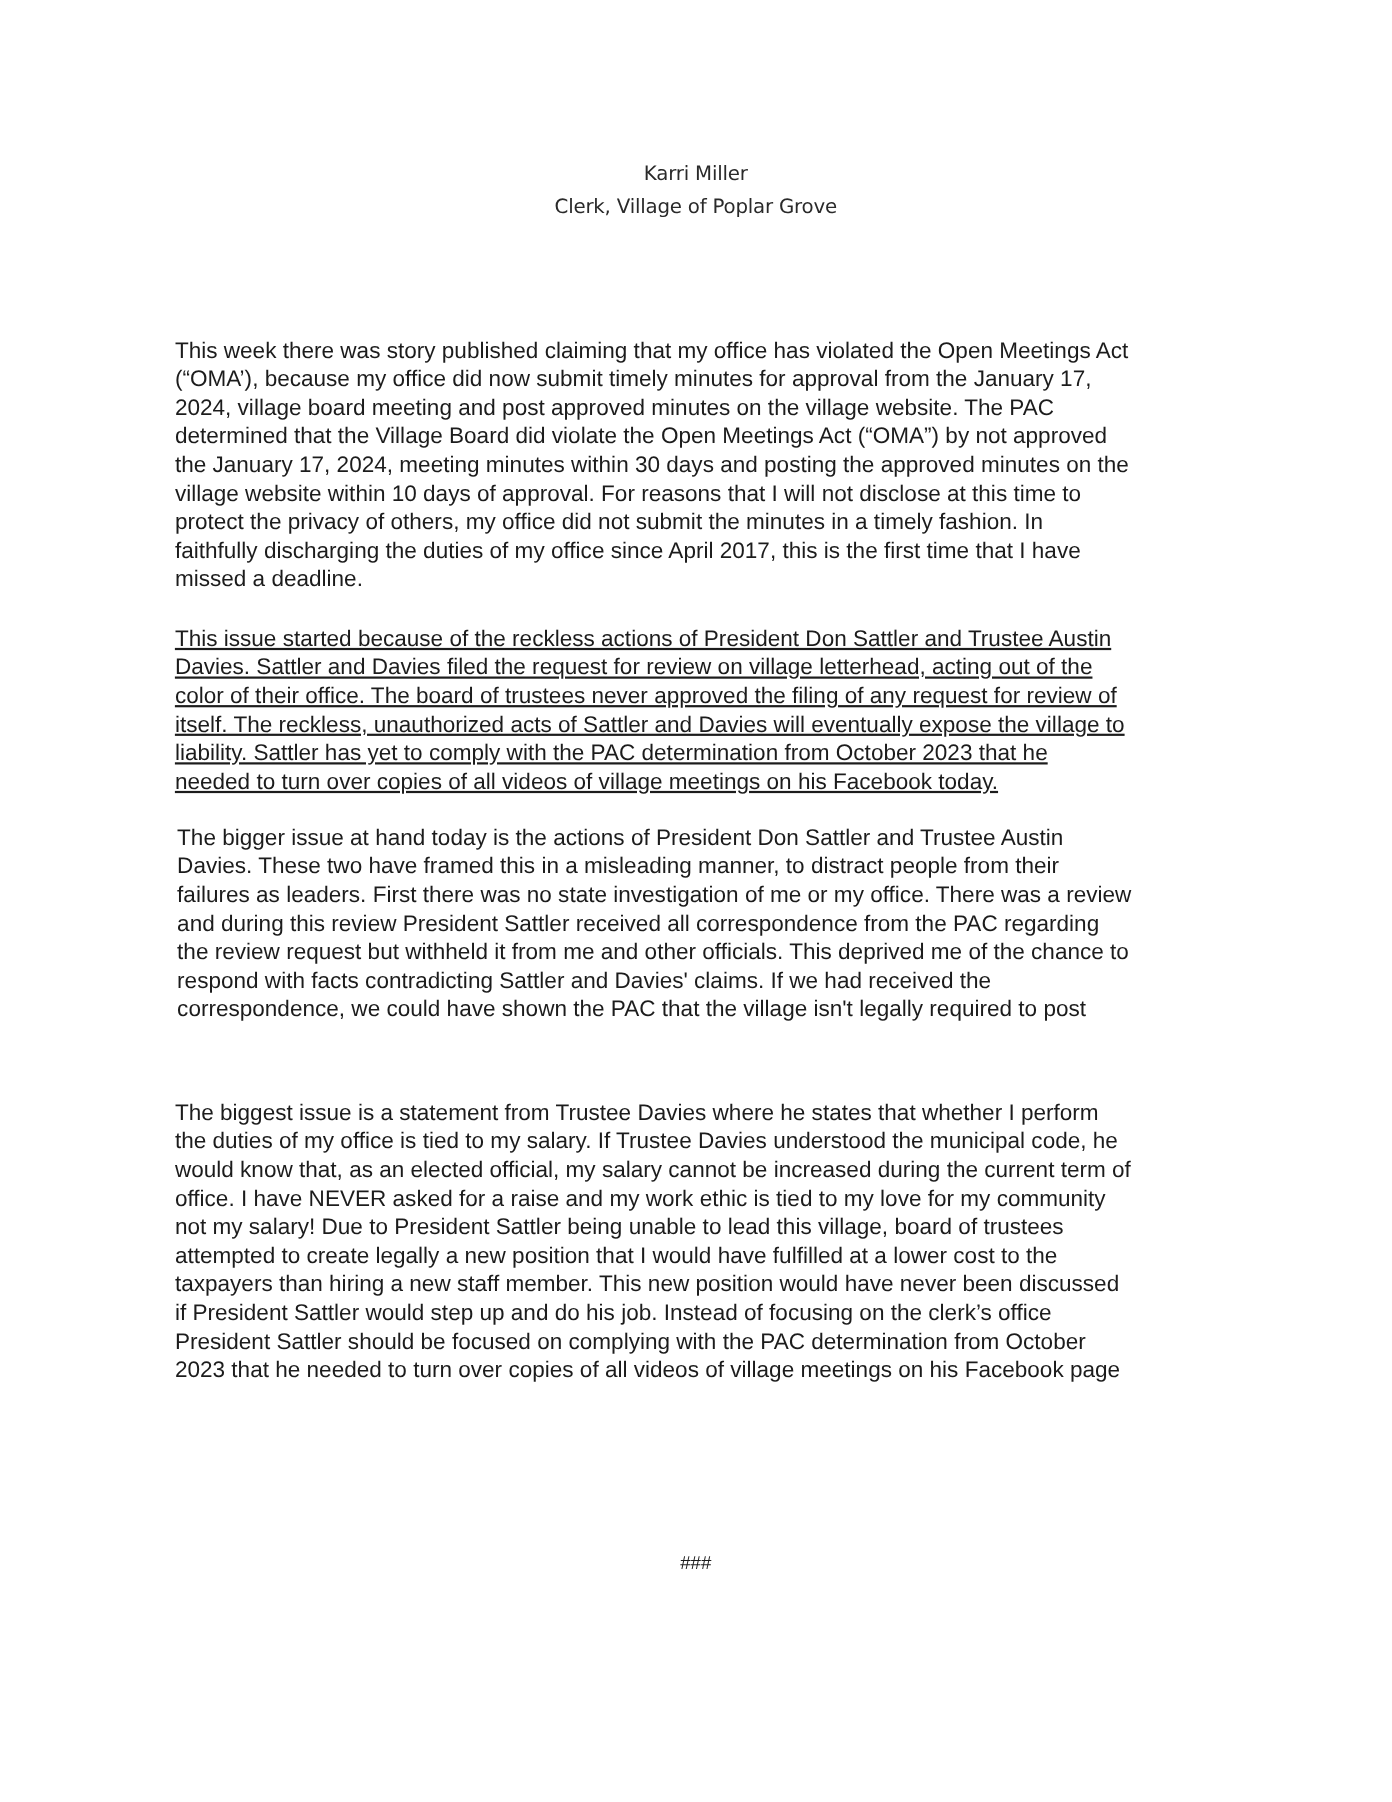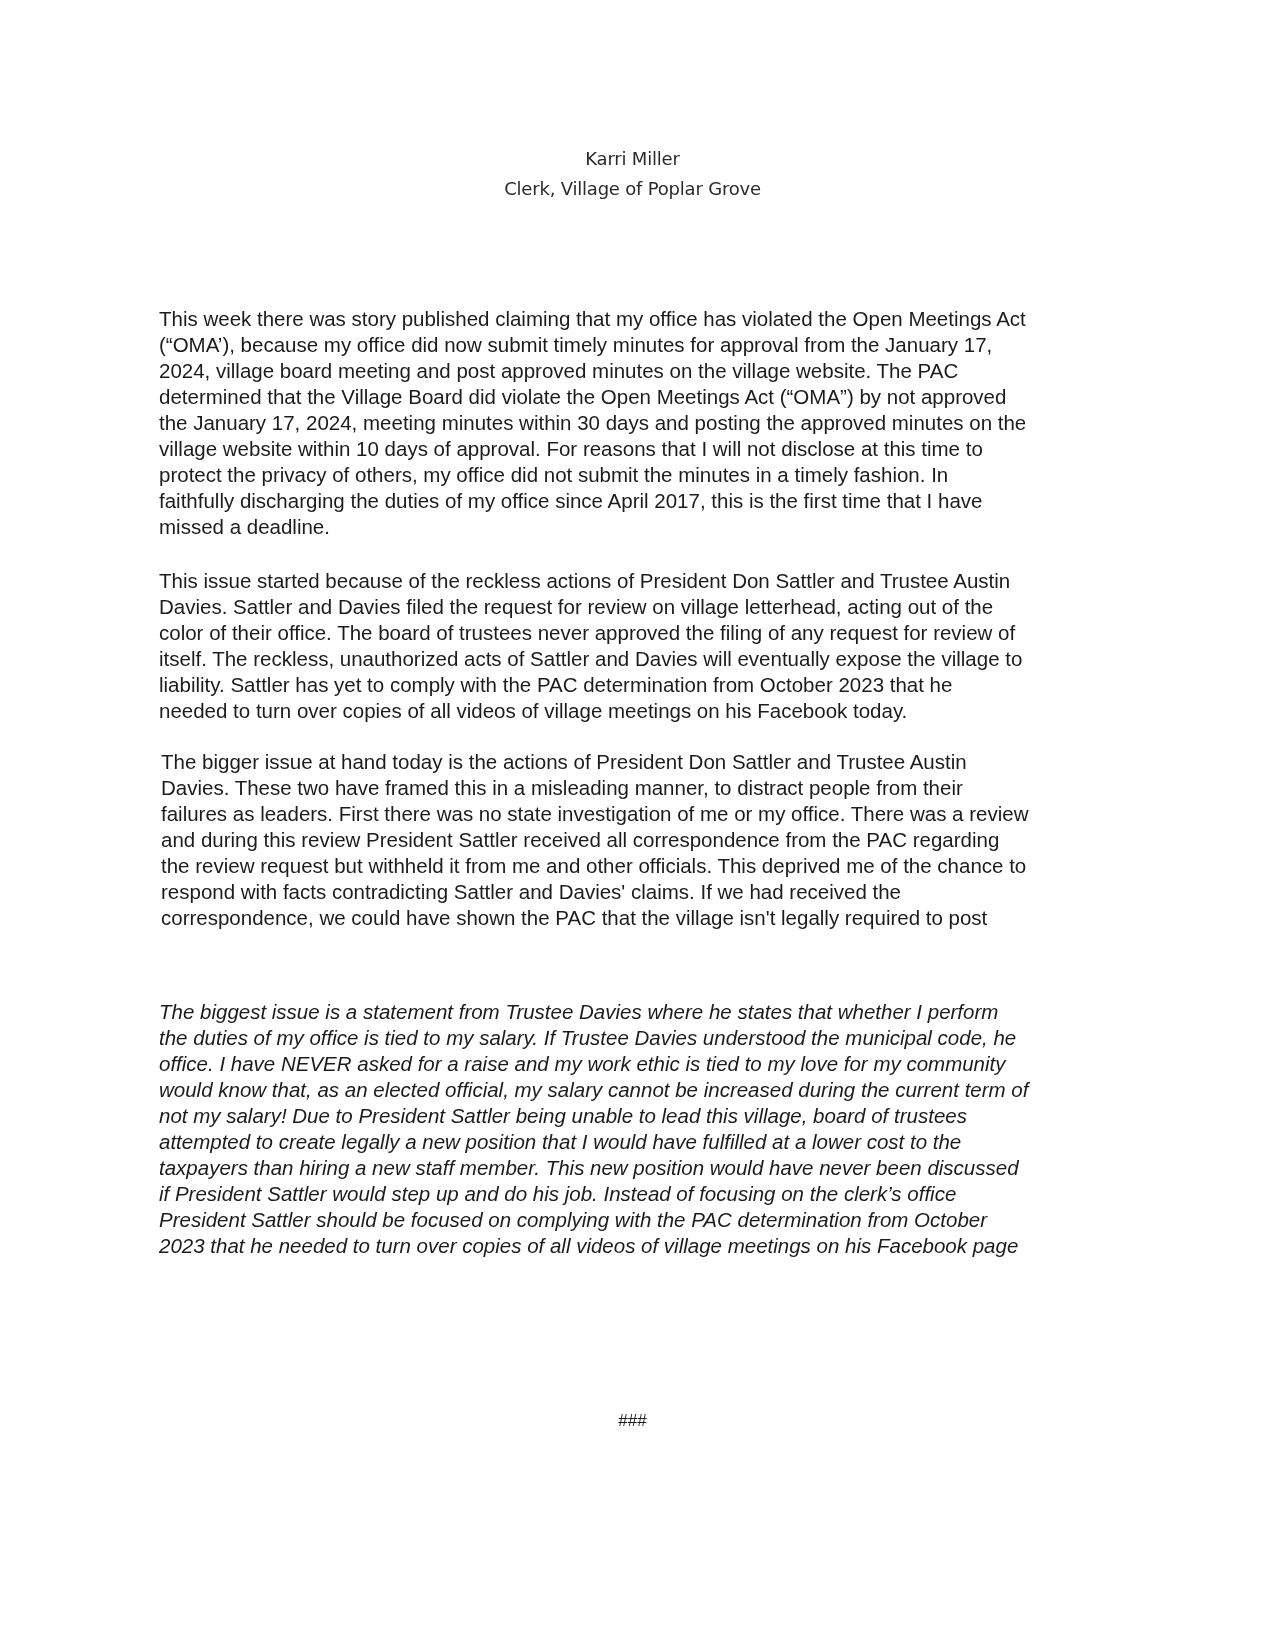--- a/index.html
+++ b/index.html
@@ -53,23 +53,23 @@
       font-size: 20.5px;
       line-height: 26px;
       color: #1c1c1c;
       margin: 12px;
     }
     .para .line {
       display: block;
       white-space: nowrap;
     }
     #p1 { top: 294px; }
-    #p2 { top: 556px; }
+    #p2 { top: 556px; text-decoration: underline; }
     #p3 { top: 737px; left: 149px; }
-    #p4 { top: 987px; font-style: italic; }
+    #p4 { top: 987px; }
     .end-mark {
       position: absolute;
       left: 0;
       width: 1265px;
       top: 1411px;
       text-align: center;
       font-family: "Liberation Sans", sans-serif;
       font-size: 17px;
       color: #1c1c1c;
     }
@@ -106,22 +106,22 @@
       <span class="line">Davies. These two have framed this in a misleading manner, to distract people from their</span>
       <span class="line">failures as leaders. First there was no state investigation of me or my office. There was a review</span>
       <span class="line">and during this review President Sattler received all correspondence from the PAC regarding</span>
       <span class="line">the review request but withheld it from me and other officials. This deprived me of the chance to</span>
       <span class="line">respond with facts contradicting Sattler and Davies' claims. If we had received the</span>
       <span class="line">correspondence, we could have shown the PAC that the village isn't legally required to post</span>
     </div>
   <div class="para" id="p4">
       <span class="line">The biggest issue is a statement from Trustee Davies where he states that whether I perform</span>
       <span class="line">the duties of my office is tied to my salary.  If Trustee Davies understood the municipal code, he</span>
+      <span class="line">would know that, as an elected official, my salary cannot be increased during the current term of</span>
       <span class="line">office. I have NEVER asked for a raise and my work ethic is tied to my love for my community</span>
-      <span class="line">would know that, as an elected official, my salary cannot be increased during the current term of</span>
       <span class="line">not my salary! Due to President Sattler being unable to lead this village, board of trustees</span>
       <span class="line">attempted to create legally a new position that I would have fulfilled at a lower cost to the</span>
       <span class="line">taxpayers than hiring a new staff member.  This new position would have never been discussed</span>
       <span class="line">if President Sattler would step up and do his job. Instead of focusing on the clerk’s office</span>
       <span class="line">President Sattler should be focused on complying with the PAC determination from October</span>
       <span class="line">2023 that he needed to turn over copies of all videos of village meetings on his Facebook page</span>
     </div>
 
   <div class="end-mark">###</div>
 </div>

